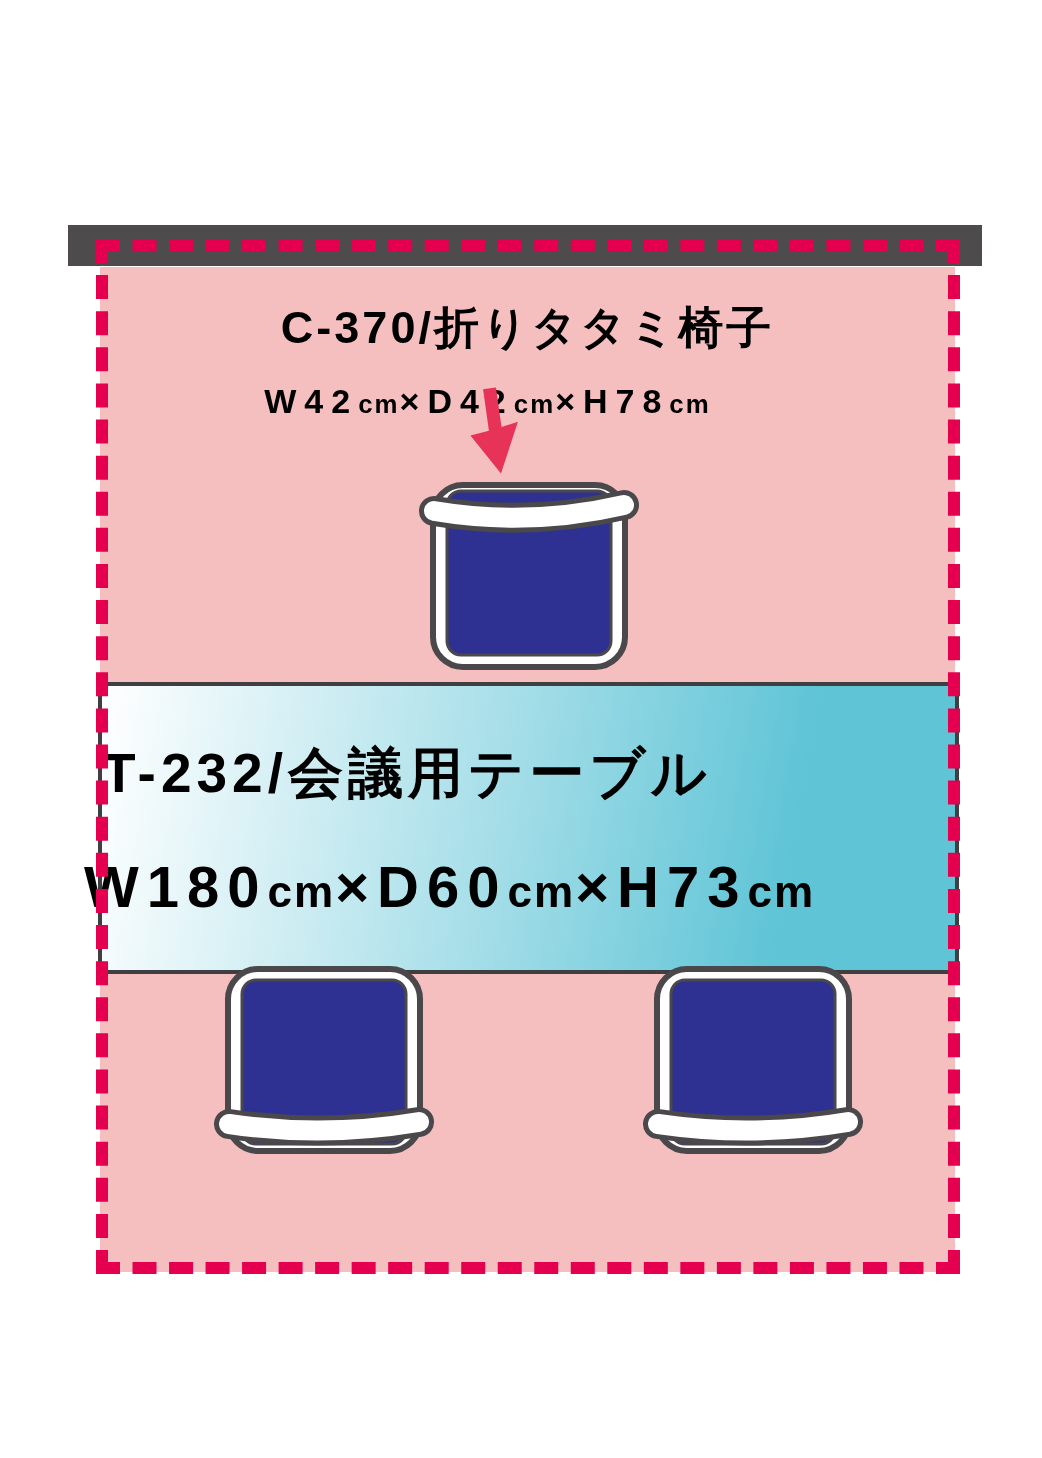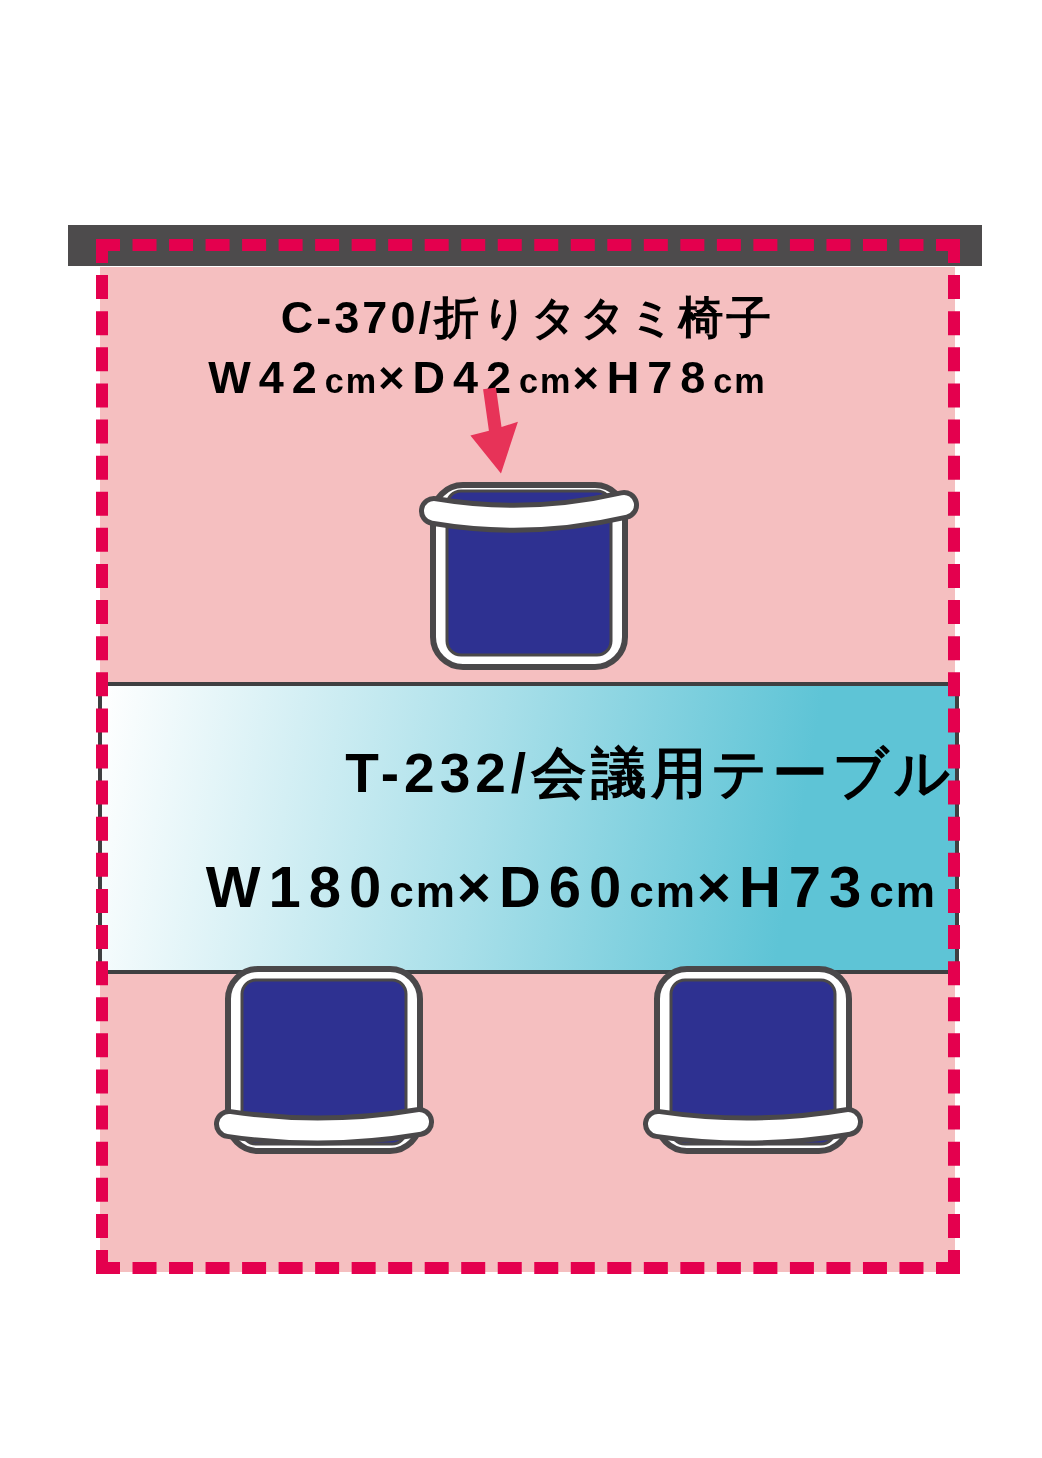--- a/index.html
+++ b/index.html
@@ -39,59 +39,59 @@
     position: absolute;
     left: 98px; top: 682px;
     width: 861px; height: 292px;
     box-sizing: border-box;
     border: 4px solid #3f3f41;
     background: linear-gradient(100deg, #ffffff 0%, #a8dfe9 45%, #5ec4d6 80%);
     z-index: 3;
     display: flex;
     flex-direction: column;
     justify-content: center;
-    align-items: flex-end;
+    align-items: flex-start;
     gap: 20px;
   }
   .table-model {
     font-size: 55px;
     font-weight: bold;
     letter-spacing: 5px;
     white-space: nowrap;
   }
   .table-dims {
     font-size: 58px;
     font-weight: bold;
     letter-spacing: 8px;
     white-space: nowrap;
     position: relative;
     left: -18px;
     margin-top: 22px;
   }
   .chair-callout {
     position: absolute;
-    left: 100px; top: 288px;
+    left: 100px; top: 298px;
     width: 855px;
     text-align: center;
     z-index: 4;
   }
   .chair-model {
     font-size: 45px;
     font-weight: bold;
     letter-spacing: 3px;
     white-space: nowrap;
   }
   .chair-dims {
-    font-size: 45px;
+    font-size: 34px;
     font-weight: bold;
     letter-spacing: 8px;
     white-space: nowrap;
     position: relative;
     left: -40px;
-    margin-top: 4px;
+    margin-top: 24px;
   }
   .unit { font-size: 0.76em; letter-spacing: 2px; }
   .chair {
     position: absolute;
     width: 202px; height: 195px;
     z-index: 3;
     overflow: visible;
   }
   .chair svg { overflow: visible; display: block; }
   .chair-top { left: 428px; top: 478px; }

